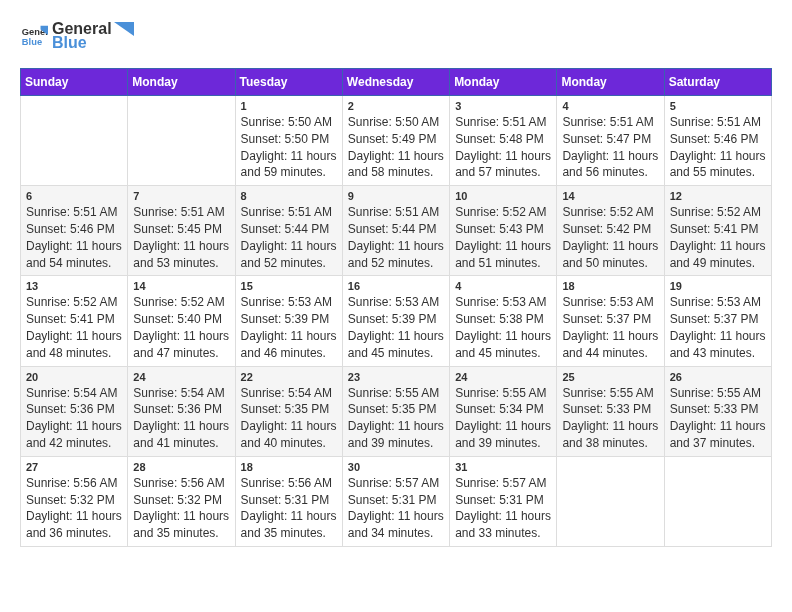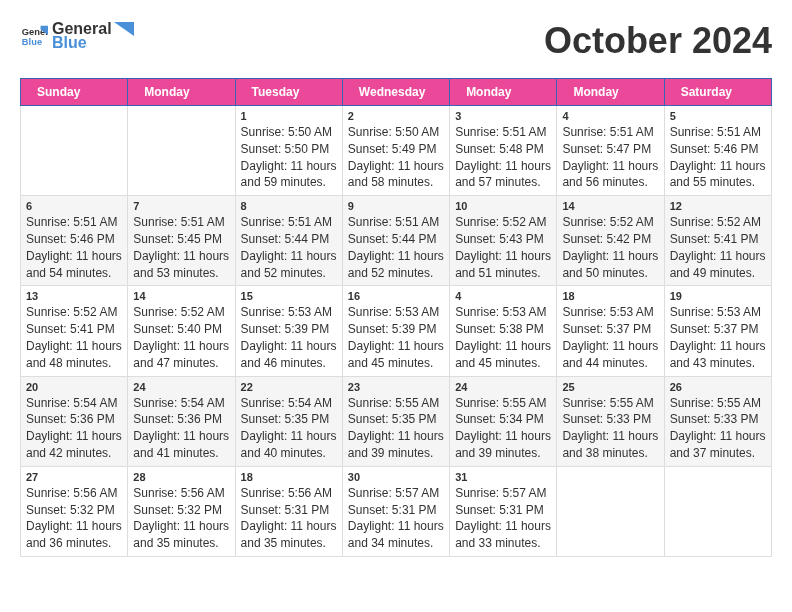--- a/index.html
+++ b/index.html
@@ -36,25 +36,25 @@
     .location {
       font-size: 15px;
       color: #555;
     }
     .calendar {
       width: 100%;
       border-collapse: collapse;
       border: 1px solid #ccc;
     }
     .calendar th {
-      background-color: #ec4899;
+      background-color: #6d28d9;
       color: #fff;
       font-size: 12px;
       font-weight: bold;
-      padding: 6px 16px;
+      padding: 6px 4px;
       text-align: left;
       border: 1px solid #3a62b0;
     }
     .calendar td {
       vertical-align: top;
       border: 1px solid #ddd;
       padding: 4px 5px;
       font-size: 9.5px;
       color: #333;
       width: calc(100% / 7);
@@ -93,21 +93,20 @@
       <div style="display:flex; align-items:center; gap:2px;">
         <span style="font-size:16px;font-weight:bold;color:#333;">General</span>
         <svg width="20" height="14" viewBox="0 0 20 14">
           <polygon points="0,0 20,0 20,14 10,7" fill="#4a90d9"></polygon>
         </svg>
       </div>
       <div style="font-size:16px;font-weight:bold;color:#4a90d9;margin-top:-4px;">Blue</div>
     </div>
   </div>
   <div class="title-block">
-    <div class="month-title">October 2024</div>
   </div>
 </div>
 
 <table class="calendar">
   <thead>
     <tr>
     <th>Sunday</th>
         <th>Monday</th>
         <th>Tuesday</th>
         <th>Wednesday</th>

